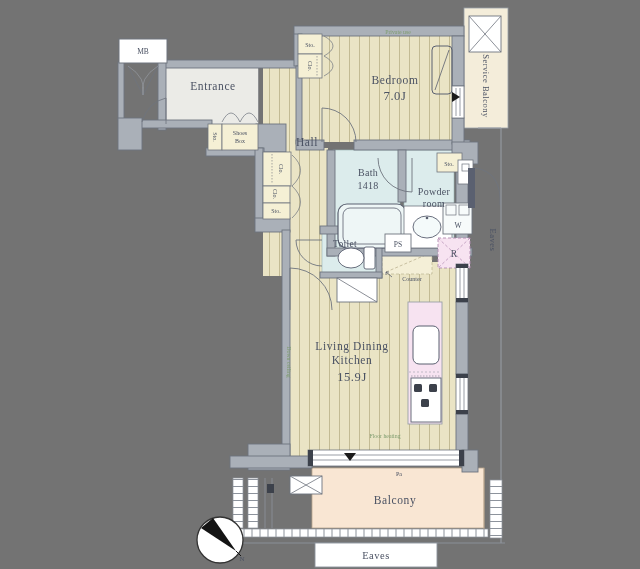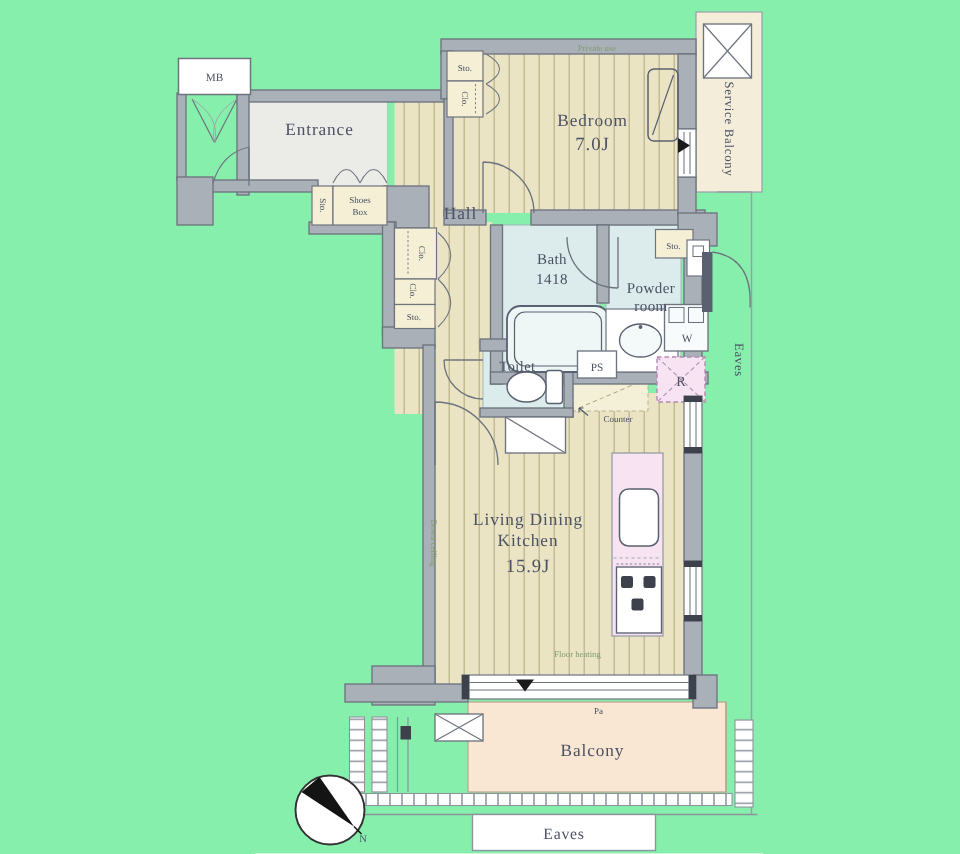--- a/index.html
+++ b/index.html
@@ -1,16 +1,16 @@
 <!DOCTYPE html>
 <html><head>
 <meta charset="utf-8">
 <style>
   html,body{margin:0;padding:0;background:#ffffff;}
-  .frame{position:relative;width:640px;height:569px;background:#86efac;overflow:hidden;
+  .frame{position:relative;width:640px;height:569px;background:#737373;overflow:hidden;
          font-family:"Liberation Serif", serif;}
   svg{position:absolute;left:0;top:0;}
   svg text{font-family:"Liberation Serif", serif;fill:#4b5263;}
   .room-lbl{font-size:11.5px;letter-spacing:.6px;}
   .area-lbl{font-size:12.5px;letter-spacing:.6px;}
   .mid-lbl{font-size:10px;letter-spacing:.3px;}
   .sm-lbl{font-size:7.5px;}
   .xs-lbl{font-size:6px;}
   .tiny-green{font-size:5.8px;fill:#7e9c6e;}
   .rot-lbl{font-size:8.5px;letter-spacing:.5px;}

